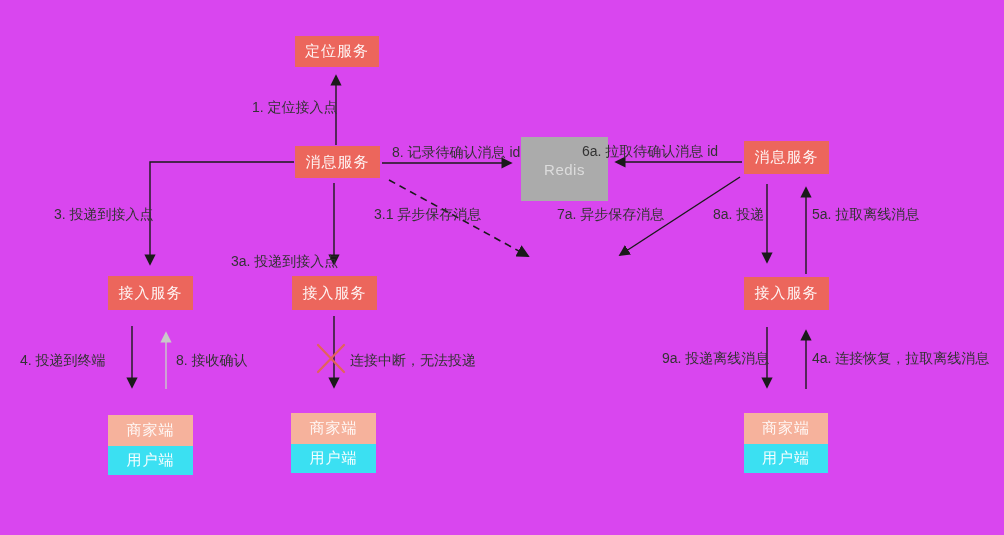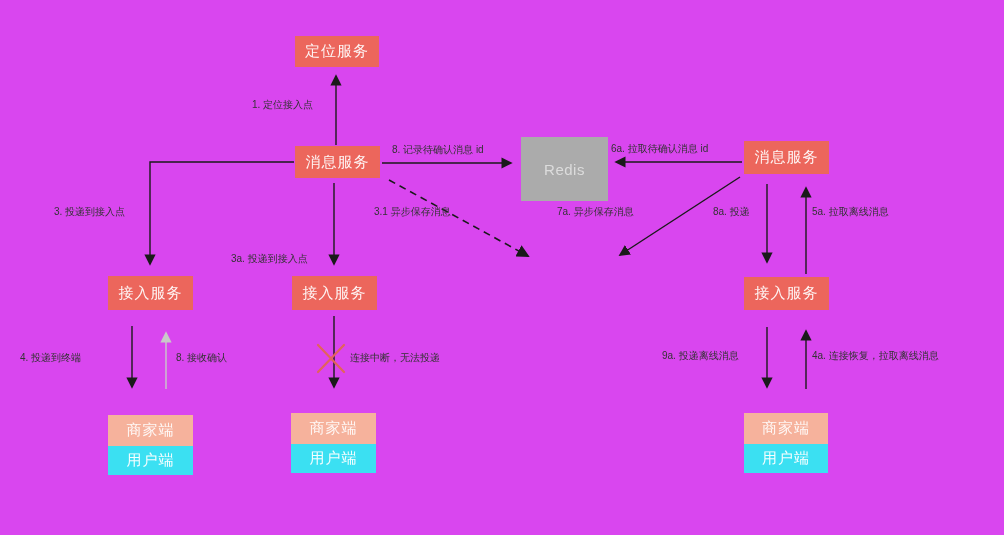--- a/index.html
+++ b/index.html
@@ -41,21 +41,21 @@
   .node.salmon {
     background: #F6B29C;
     color: rgba(255,255,255,0.9);
   }
   .node.cyan {
     background: #3BE0F2;
     color: rgba(255,255,255,0.95);
   }
   .edge-label {
     position: absolute;
-    font-size: 10px;
+    font-size: 14px;
     color: #333333;
     white-space: nowrap;
     line-height: 1;
   }
   
   .pos-location   { left:295px; top:36px;  width:84px; height:31px; }
   .pos-msg-left   { left:295px; top:146px; width:85px; height:32px; }
   .pos-redis      { left:521px; top:137px; width:87px; height:64px; }
   .pos-msg-right  { left:744px; top:141px; width:85px; height:33px; }
   .pos-mongo      { left:520px; top:262px; width:88px; height:62px; }
@@ -67,21 +67,21 @@
   .pos-mer-mid    { left:291px; top:413px; width:85px; height:31px; }
   .pos-usr-mid    { left:291px; top:444px; width:85px; height:29px; }
   .pos-mer-right  { left:744px; top:413px; width:84px; height:31px; }
   .pos-usr-right  { left:744px; top:444px; width:84px; height:29px; }
   
   .lab-1   { left:252px; top:100px; }
   .lab-2   { left:392px; top:145px; }
   .lab-3   { left:54px;  top:207px; }
   .lab-3a  { left:231px; top:207px;margin-top:47px; }
   .lab-31  { left:342px; top:207px;margin-left:32px; }
-  .lab-6a  { left:611px; top:144px; }
+  .lab-6a  { left:582px; top:144px; }
   .lab-7a  { left:557px; top:207px; }
   .lab-8a  { left:713px; top:207px; }
   .lab-5a  { left:812px; top:207px; }
   .lab-4   { left:20px;  top:353px; }
   .lab-5   { left:176px; top:353px; }
   .lab-x   { left:350px; top:353px; }
   .lab-9a  { left:662px; top:351px; }
   .lab-4a  { left:812px; top:351px; }
 </style>
 </head>

